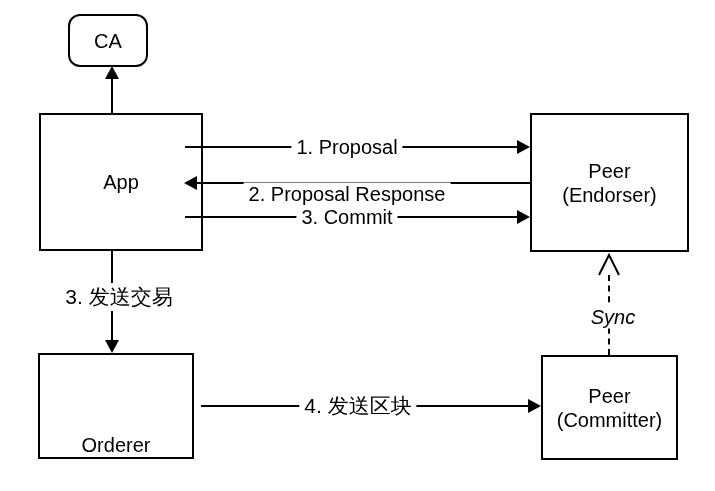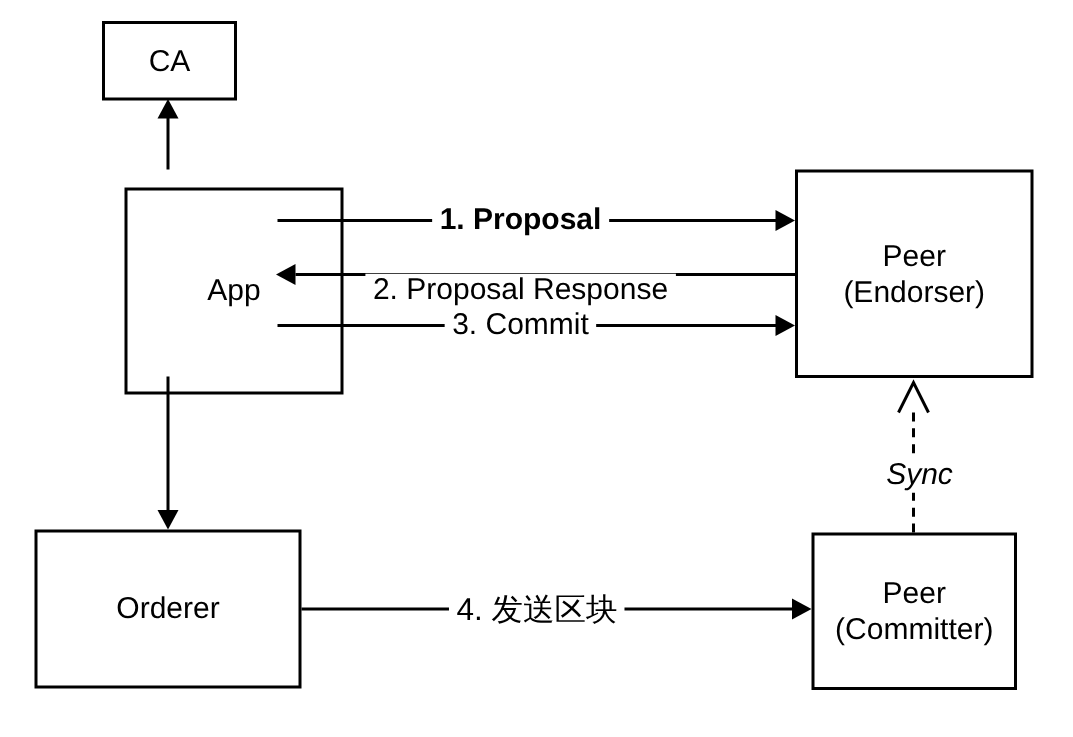--- a/index.html
+++ b/index.html
@@ -82,59 +82,60 @@
   }
   .edge-label.cjk {
     font-size: 21px;
   }
 </style>
 </head>
 <body>
 
 <div class="diagram">
 
-  <div class="node" style="left:68px; top:14px; width:90px; height:53px;">
+  <div class="node" style="left:68px; top:14px; width:80px; height:53px;border-radius:12px;">
     <span>CA</span>
   </div>
 
-  <div class="node" style="left:39px; top:125px; width:146px; height:138px;margin-left:44px;">
+  <div class="node" style="left:39px; top:113px; width:164px; height:138px;">
     <span>App</span>
   </div>
 
   <div class="node" style="left:530px; top:113px; width:159px; height:139px;">
     <span>Peer
 (Endorser)</span>
   </div>
 
-  <div class="node" style="left:23px; top:353px; width:178px; height:106px;">
+  <div class="node" style="left:38px; top:353px; width:156px; height:106px;align-items:flex-end;">
     <span>Orderer</span>
   </div>
 
   <div class="node" style="left:541px; top:355px; width:137px; height:105px;">
     <span>Peer
 (Committer)</span>
   </div>
 
   <div class="vline" style="left:111px; top:78px; height:35px;"></div>
   <div class="arrow arrow-up" style="left:105px; top:66px;"></div>
 
   <div class="hline" style="left:185px; top:146px; width:333px;"></div>
   <div class="arrow arrow-right" style="left:517px; top:140px;"></div>
-  <span class="edge-label" style="left:347px; top:147px;font-weight:bold;">1. Proposal</span>
+  <span class="edge-label" style="left:347px; top:147px;">1. Proposal</span>
 
   <div class="hline" style="left:197px; top:182px; width:333px;"></div>
   <div class="arrow arrow-left" style="left:184px; top:176px;"></div>
   <span class="edge-label" style="left:347px; top:183px;margin-top:11px;">2. Proposal Response</span>
 
   <div class="hline" style="left:185px; top:216px; width:333px;"></div>
   <div class="arrow arrow-right" style="left:517px; top:210px;"></div>
   <span class="edge-label" style="left:347px; top:217px;">3. Commit</span>
 
   <div class="vline" style="left:111px; top:251px; height:89px;"></div>
   <div class="arrow arrow-down" style="left:105px; top:340px;"></div>
+  <span class="edge-label cjk" style="left:119px; top:297px;">3. 发送交易</span>
 
   <div class="hline" style="left:201px; top:405px; width:327px;"></div>
   <div class="arrow arrow-right" style="left:528px; top:399px;"></div>
   <span class="edge-label cjk" style="left:348px; top:406px;margin-left:10px;">4. 发送区块</span>
 
   <div class="vline-dashed" style="left:608px; top:275px; height:80px;"></div>
   <svg class="open-arrow" style="left:597px; top:252px;" width="24" height="25" viewBox="0 0 24 25">
     <path d="M2 23 L12 3 L22 23" stroke="#000000" stroke-width="2" fill="none"></path>
   </svg>
   <span class="edge-label" style="left:613px; top:317px;font-style:italic;">Sync</span>

